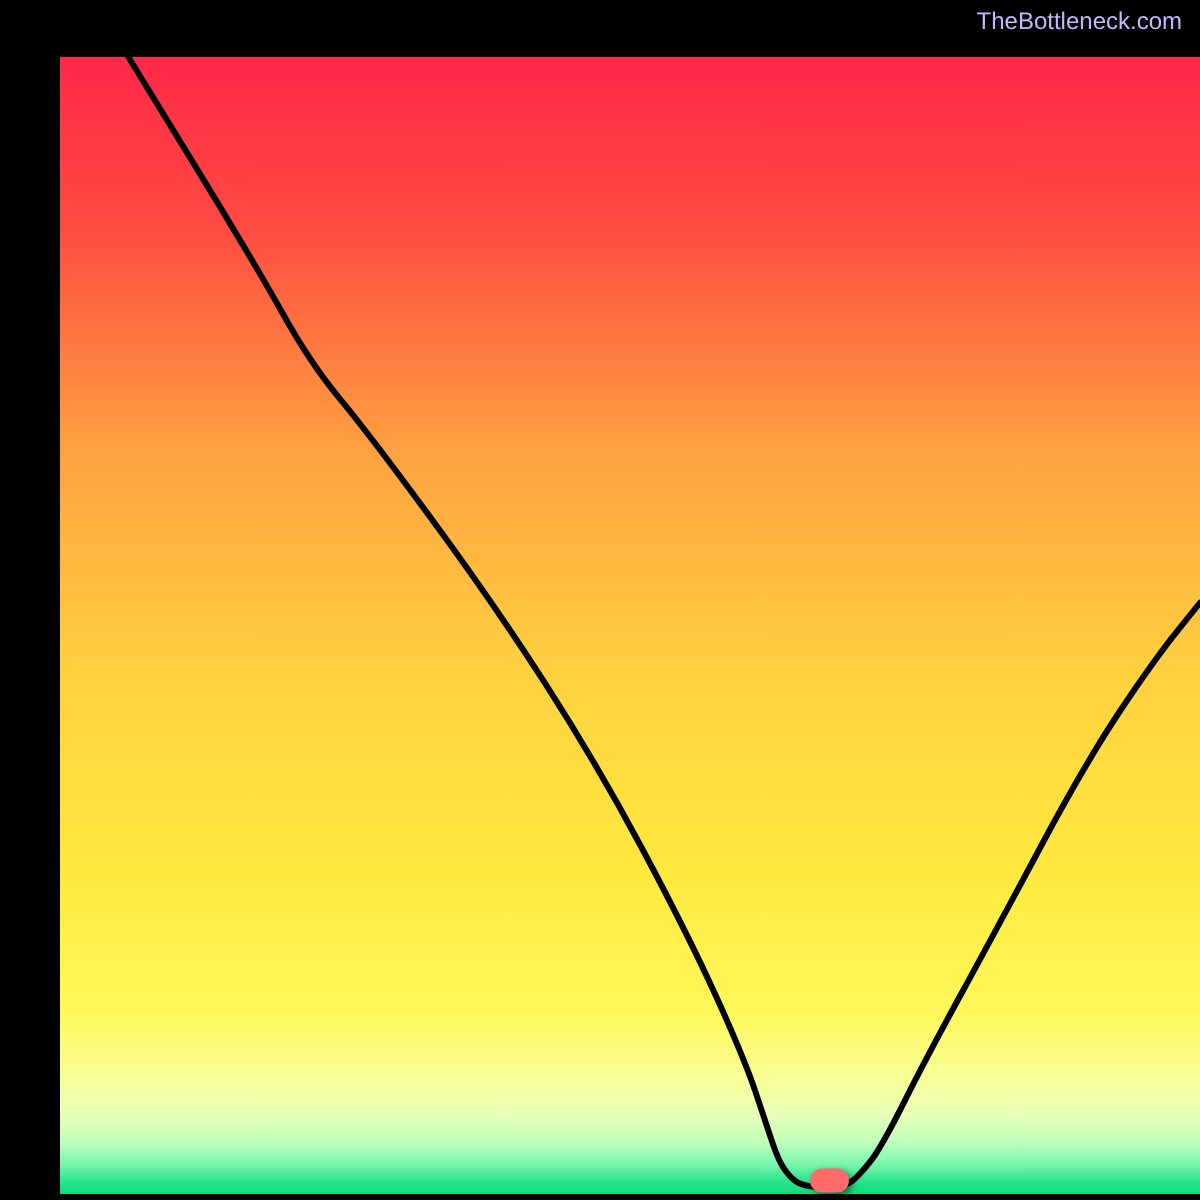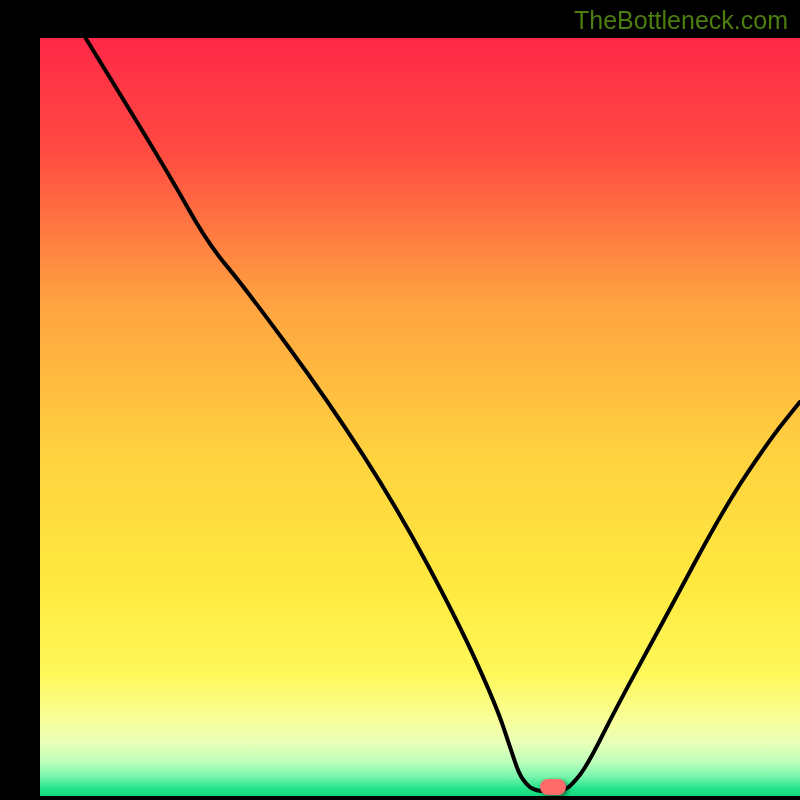--- a/index.html
+++ b/index.html
@@ -11,23 +11,23 @@
   }
   .chart-container {
     position: relative;
     width: 800px;
     height: 800px;
   }
   .watermark {
     position: absolute;
     top: 6px;
     right: 12px;
-    color: #4d7c0f;
+    color: #c4b5fd;
     font-family: Arial, Helvetica, sans-serif;
-    font-size: 25px;
+    font-size: 16px;
     font-weight: 500;
     z-index: 10;
   }
   svg {
     position: absolute;
     top: 0;
     left: 0;
   }
   .marker {
     position: absolute;

